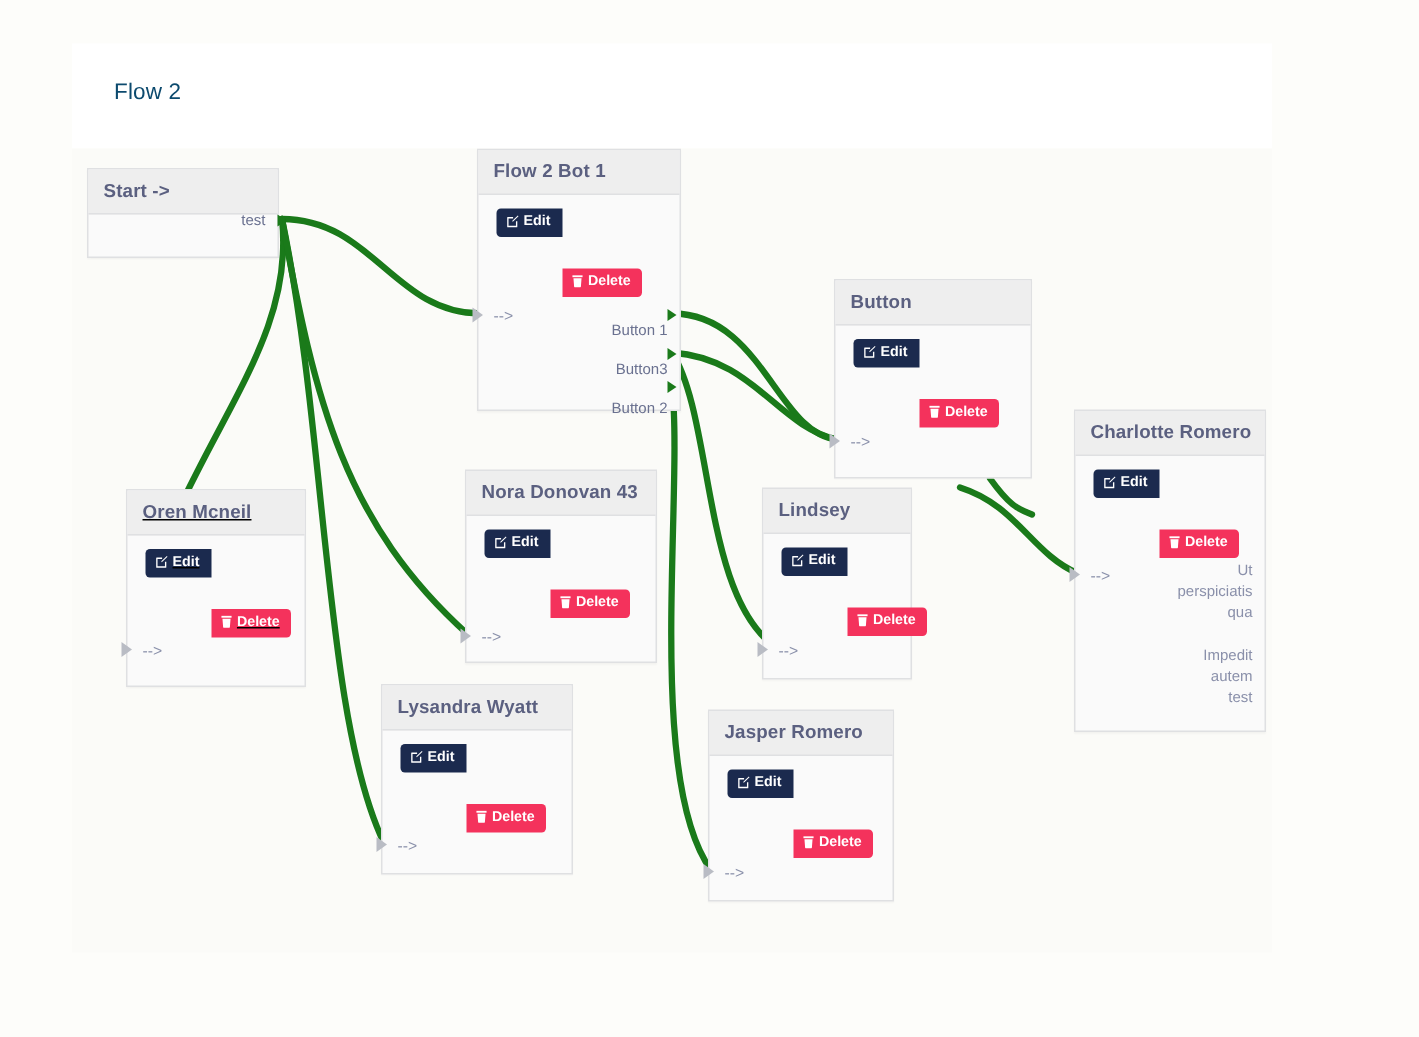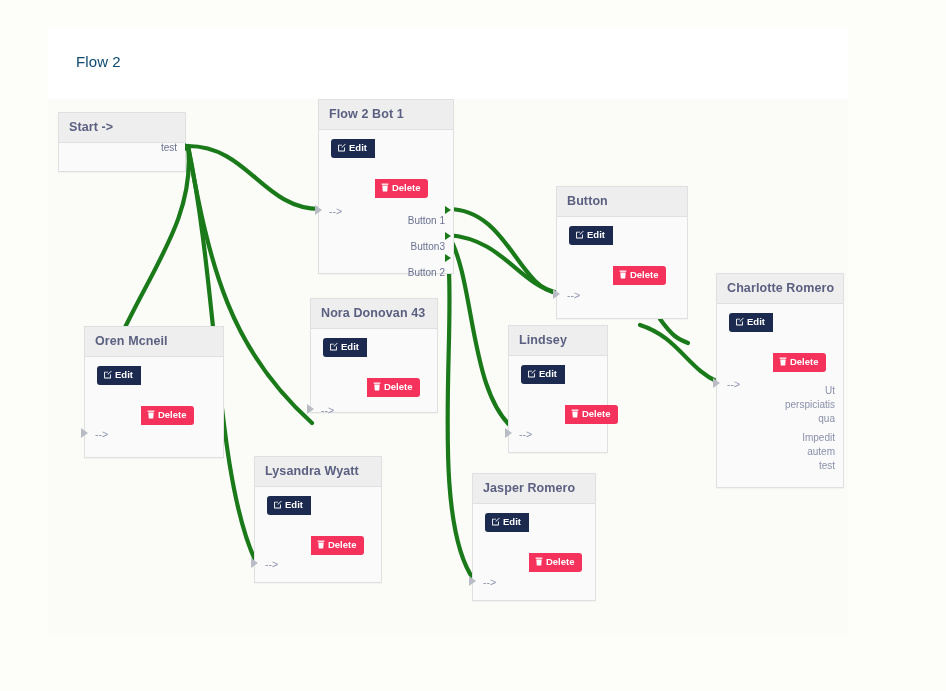--- a/index.html
+++ b/index.html
@@ -246,32 +246,32 @@
                 <svg width="8" height="9" viewBox="0 0 14 16">
                   <rect x="1" y="1" width="12" height="2.2" fill="#fff"></rect>
                   <path fill="#fff" d="M2.2 4.4h9.6l-.8 10.1a.6.6 0 0 1-.6.5H3.6a.6.6 0 0 1-.6-.5z"></path>
                 </svg>
                 <span>Delete</span>
               </button>
             </div>
           </div>
           <div class="port-in" style="left: 10px; top: 105px;">--&gt;</div>
           <div class="marker" style="left: -4px; top: 104px;"></div>
-          <div class="port-text-block" style="top: 110px;">
+          <div class="port-text-block" style="top: 100px;">
             <div>Ut</div>
             <div>perspiciatis</div>
             <div>qua</div>
           </div>
           <div class="port-text-block" style="top: 157px;">
             <div>Impedit</div>
             <div>autem</div>
             <div>test</div>
           </div>
         </div>
-        <div class="node" style="left: 36px; top: 227px; width: 140px; height: 132px;">
+        <div class="node" style="left: 36px; top: 227px; width: 120px; height: 132px; text-decoration: underline;">
           <div class="node-header">Oren Mcneil</div>
           <div class="node-body">
             <div class="btn-row">
               <button class="btn btn-edit">
                 <svg width="9" height="9" viewBox="0 0 16 16">
                   <path fill="#fff" d="M2 3h7v1.6H3.6v8.8h8.8V8H14v6.4a.6.6 0 0 1-.6.6H2.6a.6.6 0 0 1-.6-.6V3.6A.6.6 0 0 1 2.6 3z"></path>
                   <path fill="#fff" d="M14.6 1.2 15.4 2l-6.1 6.1-1.3.4.4-1.3z"></path>
                 </svg>
                 <span>Edit</span>
               </button>
@@ -280,21 +280,21 @@
                   <rect x="1" y="1" width="12" height="2.2" fill="#fff"></rect>
                   <path fill="#fff" d="M2.2 4.4h9.6l-.8 10.1a.6.6 0 0 1-.6.5H3.6a.6.6 0 0 1-.6-.5z"></path>
                 </svg>
                 <span>Delete</span>
               </button>
             </div>
           </div>
           <div class="port-in" style="left: 10px; top: 102px;">--&gt;</div>
           <div class="marker" style="left: -4px; top: 101px;"></div>
         </div>
-        <div class="node" style="left: 262px; top: 199px; width: 128px; height: 115px;">
+        <div class="node" style="left: 262px; top: 214px; width: 128px; height: 129px;">
           <div class="node-header">Nora Donovan 43</div>
           <div class="node-body">
             <div class="btn-row">
               <button class="btn btn-edit">
                 <svg width="9" height="9" viewBox="0 0 16 16">
                   <path fill="#fff" d="M2 3h7v1.6H3.6v8.8h8.8V8H14v6.4a.6.6 0 0 1-.6.6H2.6a.6.6 0 0 1-.6-.6V3.6A.6.6 0 0 1 2.6 3z"></path>
                   <path fill="#fff" d="M14.6 1.2 15.4 2l-6.1 6.1-1.3.4.4-1.3z"></path>
                 </svg>
                 <span>Edit</span>
               </button>

